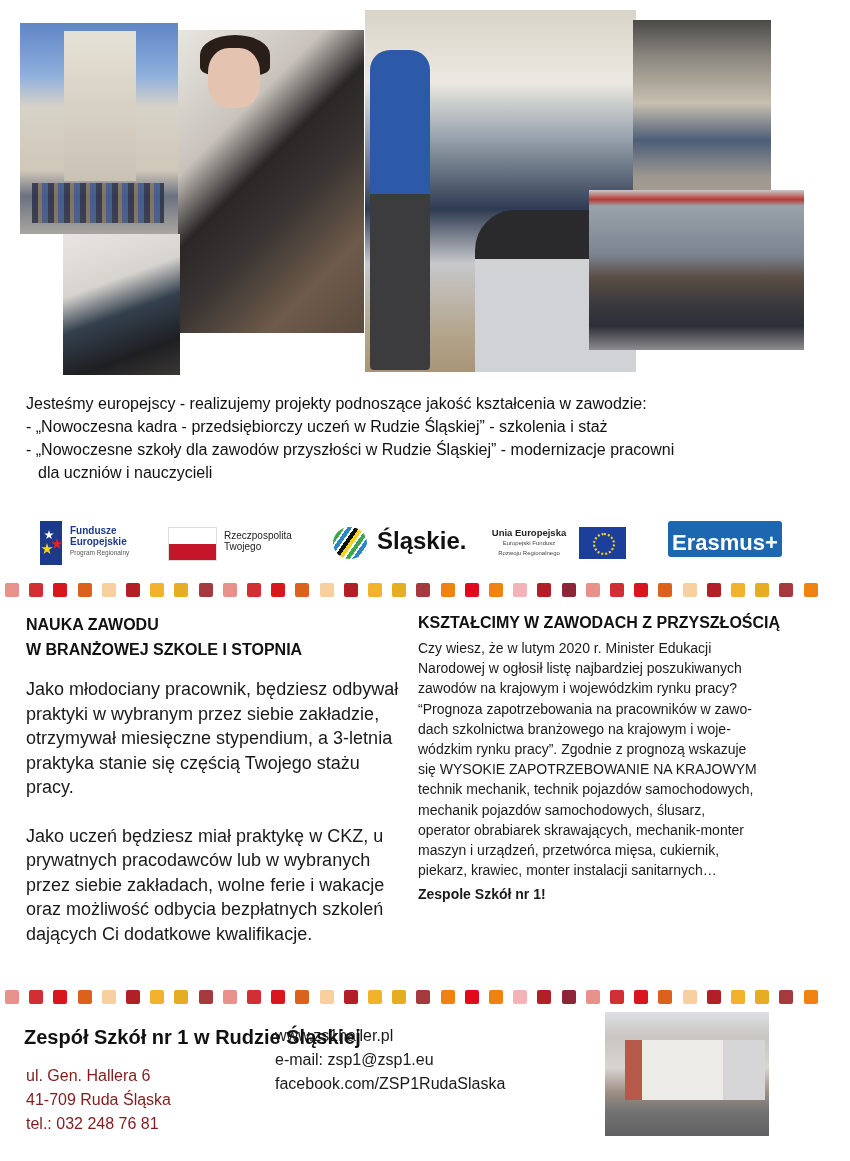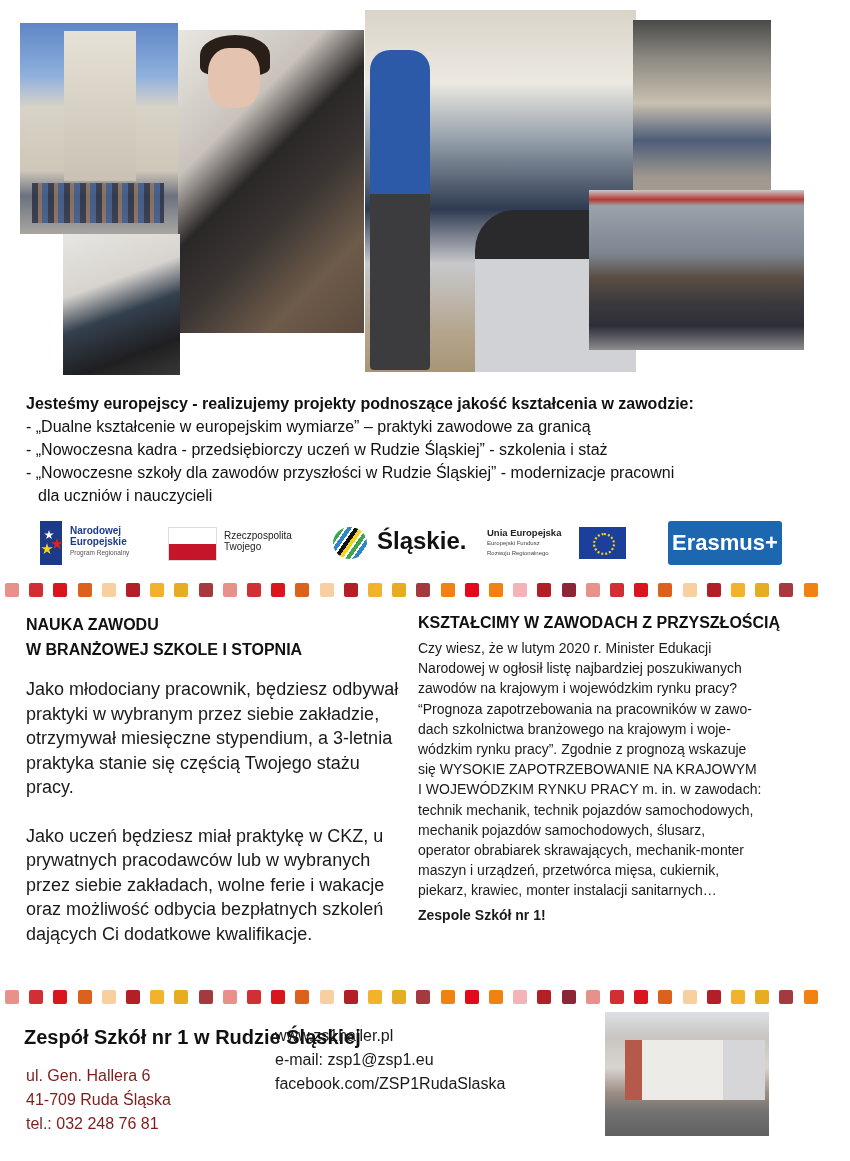--- a/index.html
+++ b/index.html
@@ -16,39 +16,39 @@
   #ph-hair-small { left: 63px; top: 234px; width: 117px; height: 141px; background: linear-gradient(160deg, #e8e6e2 0%, #d7d4cf 35%, #34404e 55%, #1f1f22 80%, #3b3836 100%); }
   #ph-workshop { left: 365px; top: 10px; width: 271px; height: 362px; background: linear-gradient(180deg, #d9d4c8 0%, #ece9e2 20%, #9aa4ae 35%, #2f3b52 55%, #c7c8cb 70%, #b3a48a 90%, #a89578 100%); }
   #ph-workshop .man1 { position:absolute; left:5px; top:40px; width:60px; height:320px; background: linear-gradient(180deg,#2d5aa8 0 45%,#3c3c3e 45% 100%); border-radius: 20px 20px 4px 4px; }
   #ph-workshop .car { position:absolute; left:110px; top:200px; width:161px; height:162px; background: linear-gradient(180deg,#2a2a2c 0 30%,#d0d2d6 30% 100%); border-radius: 40px 0 0 0; }
   #ph-mechanics { left: 633px; top: 20px; width: 138px; height: 185px; background: linear-gradient(180deg, #4a4a48 0%, #8b8780 20%, #c8c0b0 45%, #4d5d78 65%, #9e9890 85%, #a89f90 100%); }
   #ph-stadium { left: 589px; top: 190px; width: 215px; height: 160px; background: linear-gradient(180deg, #c9c9cb 0%, #b53a34 6%, #9aa3ab 10%, #7c8590 40%, #5a4d44 55%, #3b3b3e 70%, #2d2f38 85%, #8d8c8e 100%); }
   #ph-school { left: 605px; top: 1012px; width: 164px; height: 124px; background: linear-gradient(180deg, #dde0e4 0%, #c9c6c2 20%, #d8d4cf 45%, #9d8e84 65%, #737373 80%, #606062 100%); }
   #ph-school .bld { position:absolute; left:20px; top:28px; width:140px; height:60px; background: linear-gradient(90deg,#b55a4a 0 12%,#ecebe7 12% 70%,#d6d6d8 70% 100%); }
 
   .euro { left: 26px; top: 392px; width: 780px; font-size: 16px; line-height: 23px; color:#111; }
-  .euro .head { font-weight: bold; }
+  .euro .head { font-weight: normal; }
   .euro .li { white-space: nowrap; }
   .euro .indent { padding-left: 12px; }
   .fe-mark { position:absolute; left:40px; top:521px; width:22px; height:44px; background:#1d3a8a; }
   .fe-star1 { position:absolute; left:44px; top:530px; width:10px; height:10px; background:#fff; clip-path: polygon(50% 0,61% 35%,98% 35%,68% 57%,79% 91%,50% 70%,21% 91%,32% 57%,2% 35%,39% 35%); }
   .fe-star2 { position:absolute; left:41px; top:543px; width:12px; height:12px; background:#f5d416; clip-path: polygon(50% 0,61% 35%,98% 35%,68% 57%,79% 91%,50% 70%,21% 91%,32% 57%,2% 35%,39% 35%); }
   .fe-star3 { position:absolute; left:51px; top:538px; width:12px; height:12px; background:#e2231a; clip-path: polygon(50% 0,61% 35%,98% 35%,68% 57%,79% 91%,50% 70%,21% 91%,32% 57%,2% 35%,39% 35%); }
   .fe-text { left:70px; top:525px; font-size:10px; line-height:11px; color:#1d3a8a; font-weight:bold; }
   .fe-text .sub { font-weight:normal; font-size:6.5px; color:#555; }
   .flag { position:absolute; left:168px; top:527px; width:47px; height:32px; border:1px solid #ddd; background: linear-gradient(180deg,#fff 0 50%,#c4152a 50% 100%); }
   .rp-text { left:224px; top:530px; font-size:10px; line-height:11px; color:#222; }
   .sl-mark { position:absolute; left:333px; top:527px; width:34px; height:32px; background: repeating-linear-gradient(125deg,#f2d51f 0 4px,#fff 4px 6px,#3aa84a 6px 10px,#fff 10px 12px,#2e86c8 12px 16px,#fff 16px 18px,#111 18px 22px, transparent 22px); border-radius: 50%; }
   .sl-text { left:377px; top:527px; font-size:24px; font-weight:bold; color:#111; }
-  .ue-text { left:487px; top:528px; font-size:9.5px; line-height:10px; color:#222; text-align:left; width:84px; }
+  .ue-text { left:487px; top:528px; font-size:9.5px; line-height:10px; color:#222; text-align:center; width:84px; }
   .ue-text .t { font-weight:bold; }
   .ue-text .sub { font-size:6px; color:#444; }
   .eu-flag { position:absolute; left:579px; top:527px; width:47px; height:32px; background:#1c3f9b; }
   .eu-flag .ring { position:absolute; left:14px; top:6px; width:18px; height:18px; border:2px dotted #f5d416; border-radius:50%; }
-  .erasmus { position:absolute; left:668px; top:521px; width:114px; height:44px; background:#1d67b1; border-radius: 3px; color:#fff; font-size:22px; font-weight:bold; text-align:center; line-height:44px; }
+  .erasmus { position:absolute; left:668px; top:521px; width:114px; height:36px; background:#1d67b1; border-radius: 3px; color:#fff; font-size:22px; font-weight:bold; text-align:center; line-height:44px; }
 
   .dots { position:absolute; left: 5px; width: 840px; height: 14px; }
   .dot { position:absolute; top:0; width:14px; height:14px; border-radius:2px; }
 
   .left-col { left: 26px; top: 612px; width: 380px; }
   .left-col h2 { margin:0; font-size:16px; line-height:25px; font-weight:bold; color:#111; }
   .left-col p { margin: 0; font-size:18px; line-height:24.5px; color:#1a1a1a; }
   .left-col p.p1 { margin-top: 15px; }
   .left-col p.p2 { margin-top: 24px; }
 
@@ -76,33 +76,32 @@
 <div class="photo" id="ph-hair-small"></div>
 <div class="photo" id="ph-workshop">
     <div class="man1"></div>
     <div class="car"></div>
   </div>
 <div class="photo" id="ph-mechanics"></div>
 <div class="photo" id="ph-stadium"></div>
 
 <div class="abs euro">
   <div class="head">Jesteśmy europejscy - realizujemy projekty podnoszące jakość kształcenia w zawodzie:</div>
-  <div class="li">- „Dualne kształcenie w europejskim wymiarze” – praktyki zawodowe za granicą</div>
   <div class="li">- „Nowoczesna kadra - przedsiębiorczy uczeń w Rudzie Śląskiej” - szkolenia i staż</div>
   <div class="li">- „Nowoczesne szkoły dla zawodów przyszłości w Rudzie Śląskiej” - modernizacje pracowni</div>
   <div class="li indent">dla uczniów i nauczycieli</div>
 </div>
 
 <div>
   <div class="fe-mark"></div>
   <div class="fe-star1"></div>
   <div class="fe-star2"></div>
   <div class="fe-star3"></div>
   <div class="abs fe-text">
-    <div>Narodowej</div>
+    <div>Fundusze</div>
     <div>Europejskie</div>
     <div class="sub">Program Regionalny</div>
   </div>
 </div>
 <div>
   <div class="flag"></div>
   <div class="abs rp-text">
     <div>Rzeczpospolita</div>
     <div>Twojego</div>
   </div>
@@ -208,21 +207,20 @@
 <div class="abs right-col">
   <h2>KSZTAŁCIMY W ZAWODACH Z PRZYSZŁOŚCIĄ</h2>
   <p>
     <span style="display:block">Czy wiesz, że w lutym 2020 r. Minister Edukacji</span>
     <span style="display:block">Narodowej w ogłosił listę najbardziej poszukiwanych</span>
     <span style="display:block">zawodów na krajowym i wojewódzkim rynku pracy?</span>
     <span style="display:block">“Prognoza zapotrzebowania na pracowników w zawo-</span>
     <span style="display:block">dach szkolnictwa branżowego na krajowym i woje-</span>
     <span style="display:block">wódzkim rynku pracy”. Zgodnie z prognozą wskazuje</span>
     <span style="display:block">się WYSOKIE ZAPOTRZEBOWANIE NA KRAJOWYM</span>
-    <span style="display:block">I WOJEWÓDZKIM RYNKU PRACY  m. in. w zawodach:</span>
     <span style="display:block">technik mechanik, technik pojazdów samochodowych,</span>
     <span style="display:block">mechanik pojazdów samochodowych,  ślusarz,</span>
     <span style="display:block">operator obrabiarek skrawających, mechanik-monter</span>
     <span style="display:block">maszyn i urządzeń, przetwórca mięsa, cukiernik,</span>
     <span style="display:block">piekarz, krawiec, monter instalacji sanitarnych…</span>
   </p>
   <p class="strong">
     <span style="display:block">Zespole Szkół nr 1!</span>
   </p>
 </div>

